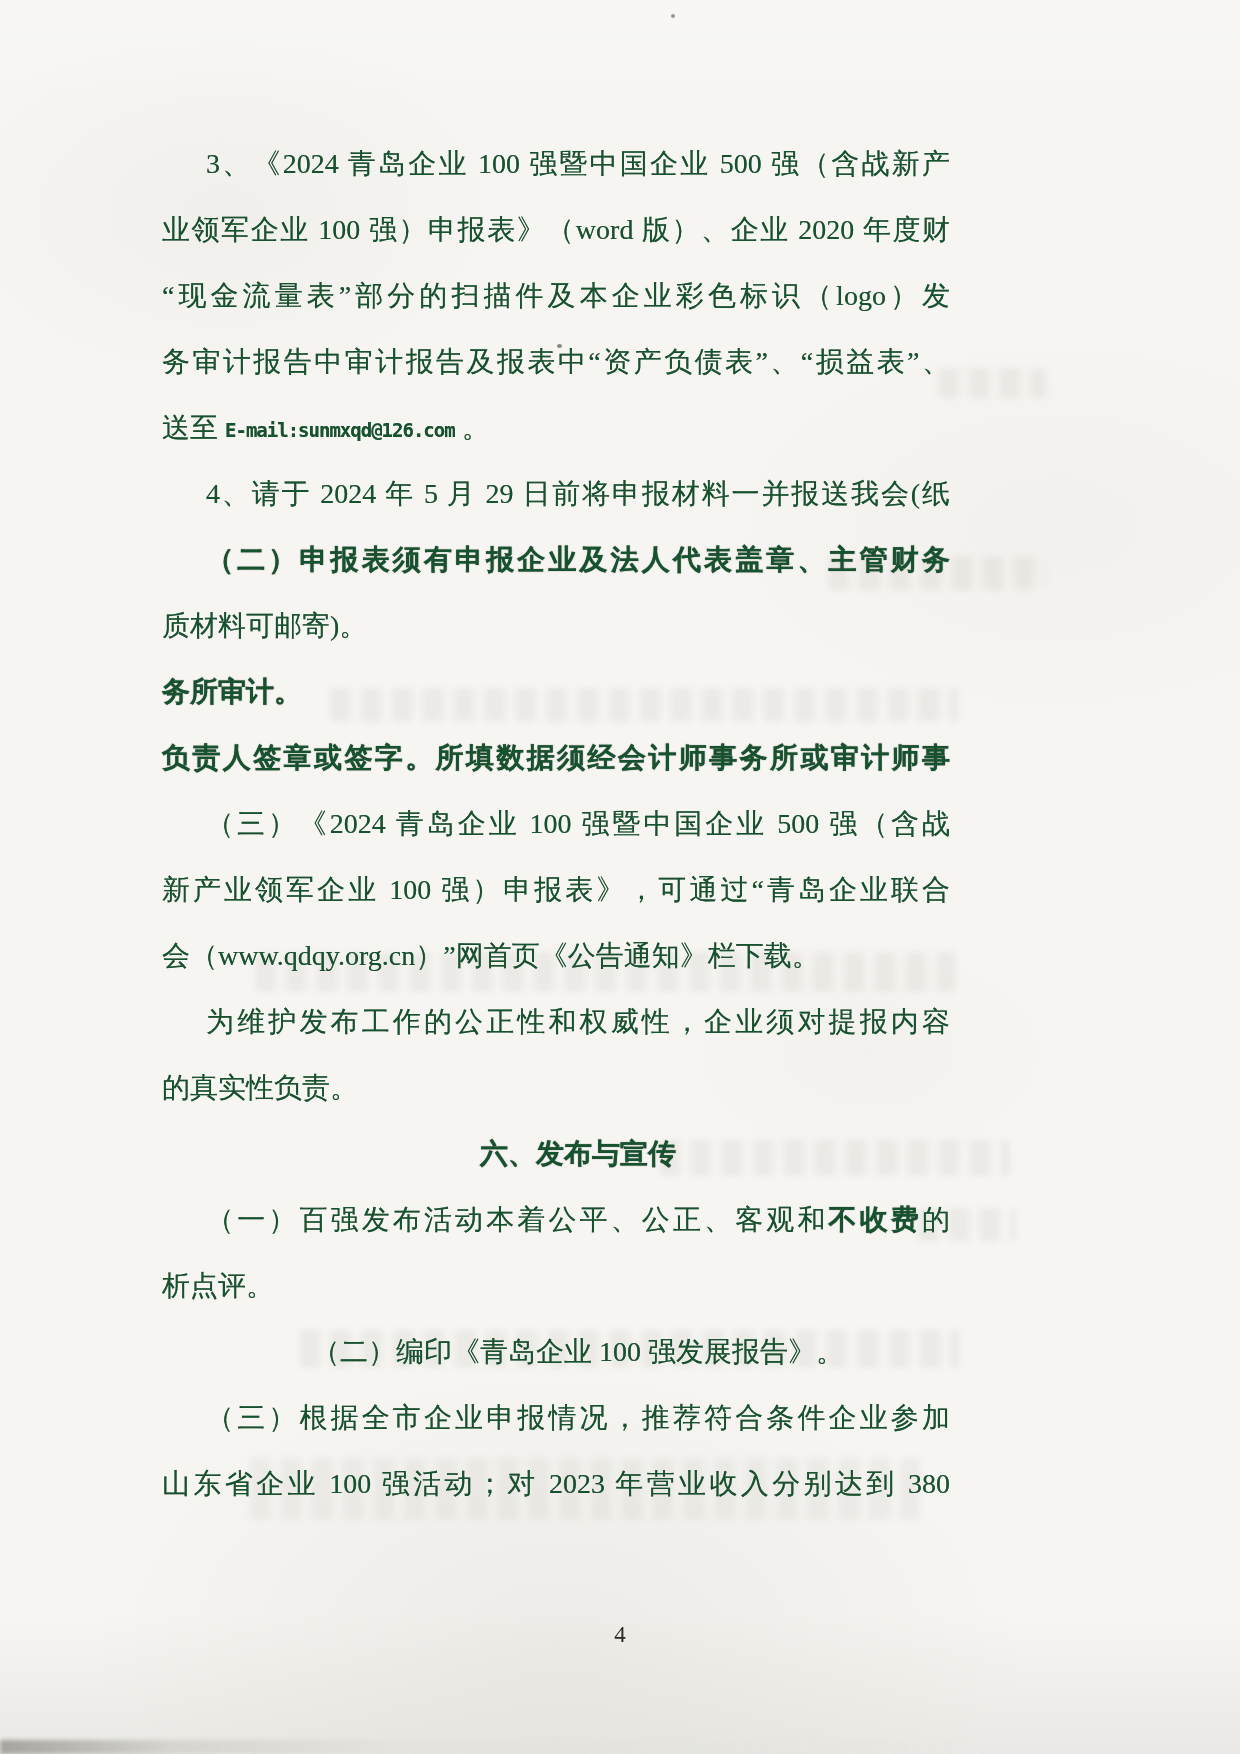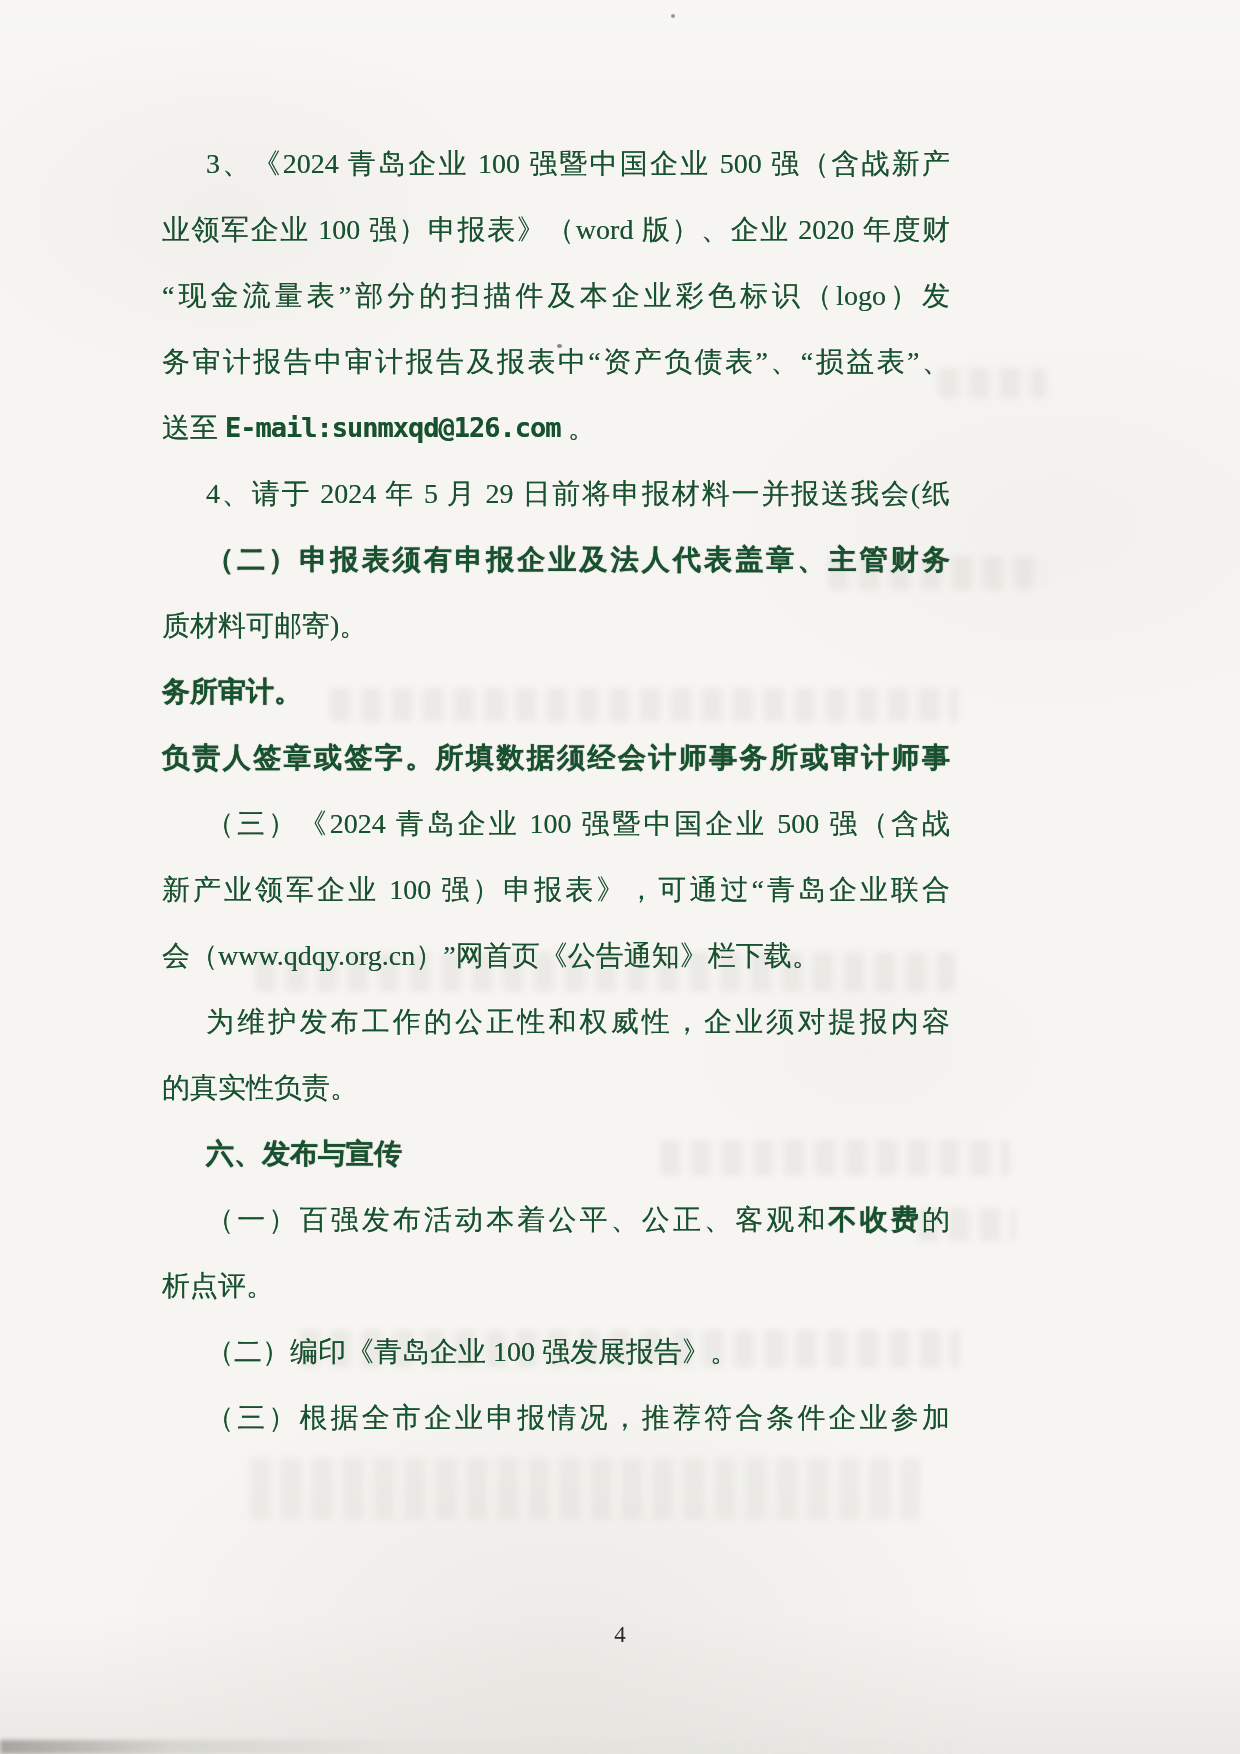--- a/index.html
+++ b/index.html
@@ -19,25 +19,25 @@
       radial-gradient(300px 180px at 70% 60%, rgba(213,210,202,0.10), transparent 70%),
       linear-gradient(to bottom, rgba(255,255,255,0.25), transparent 6%, transparent 92%, rgba(185,183,175,0.20));
   }
   .doc {
     position: absolute; top: 131px; left: 162px; width: 788px;
     z-index: 2; color: #14532d;
     text-shadow: 0 0 0.5px rgba(35,32,28,0.55);
   }
   .line { height: 66px; line-height: 66px; font-size: 28px; text-align: left; }
   .line.justify { text-align: justify; text-align-last: justify; }
-  .line.indent { text-indent: 44px; }
+  .line.indent { text-indent: 44px; text-align: center; }
   .line .bold, .line.bold { font-weight: 700; text-shadow: 0 0 1px rgba(25,22,18,0.8); }
   .line .mono {
     font-family: "DejaVu Sans Mono", "Liberation Mono", monospace;
-    font-weight: 700; font-size: 27px; letter-spacing: -1px;
+    font-weight: 700; font-size: 19px; letter-spacing: -1px;
   }
   .page-number {
     position: absolute; top: 1622px; left: 0; width: 100%;
     text-align: center; font-size: 23px; color: #2b2824; z-index: 2;
   }
   
   .ghost {
     position: absolute; z-index: 1; pointer-events: none;
     background: repeating-linear-gradient(90deg,
       rgba(125,120,110,0.16) 0px, rgba(125,120,110,0.16) 20px,
@@ -92,15 +92,16 @@
     <div class="line indent justify"><span>（三）《2024 青岛企业 100 强暨中国企业 500 强（含战</span></div>
     <div class="line justify"><span>新产业领军企业 100 强）申报表》，可通过“青岛企业联合</span></div>
     <div class="line"><span>会（www.qdqy.org.cn）”网首页《公告通知》栏下载。</span></div>
     <div class="line indent justify"><span>为维护发布工作的公正性和权威性，企业须对提报内容</span></div>
     <div class="line"><span>的真实性负责。</span></div>
     <div class="line indent bold heading"><span>六、发布与宣传</span></div>
     <div class="line indent justify"><span>（一）百强发布活动本着公平、公正、客观和</span><span class="bold">不收费</span><span>的</span></div>
     <div class="line"><span>析点评。</span></div>
     <div class="line indent"><span>（二）编印《青岛企业 100 强发展报告》。</span></div>
     <div class="line indent justify"><span>（三）根据全市企业申报情况，推荐符合条件企业参加</span></div>
+    <div class="line justify"><span>山东省企业 100 强活动；对 2023 年营业收入分别达到 380</span></div>
   </div>
 
 <div class="page-number">4</div>
 
 </body></html>

